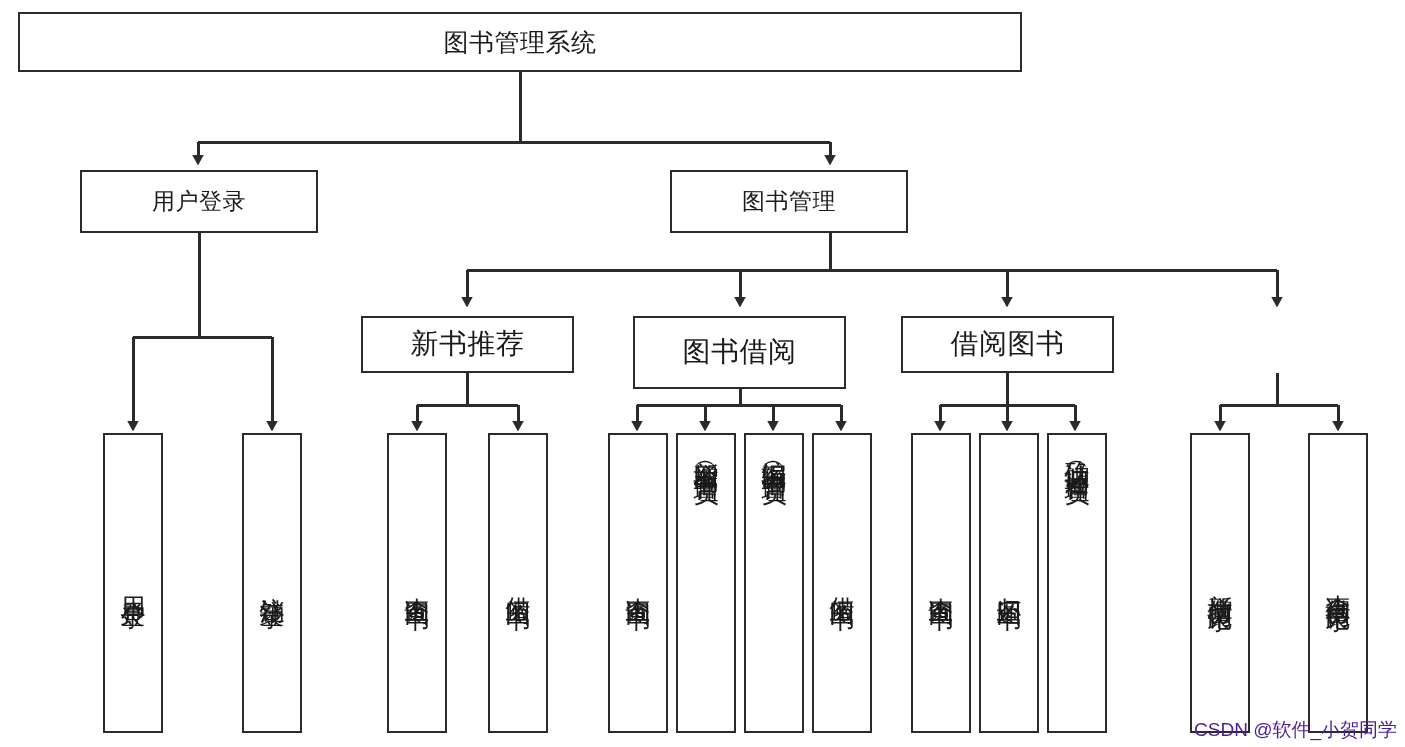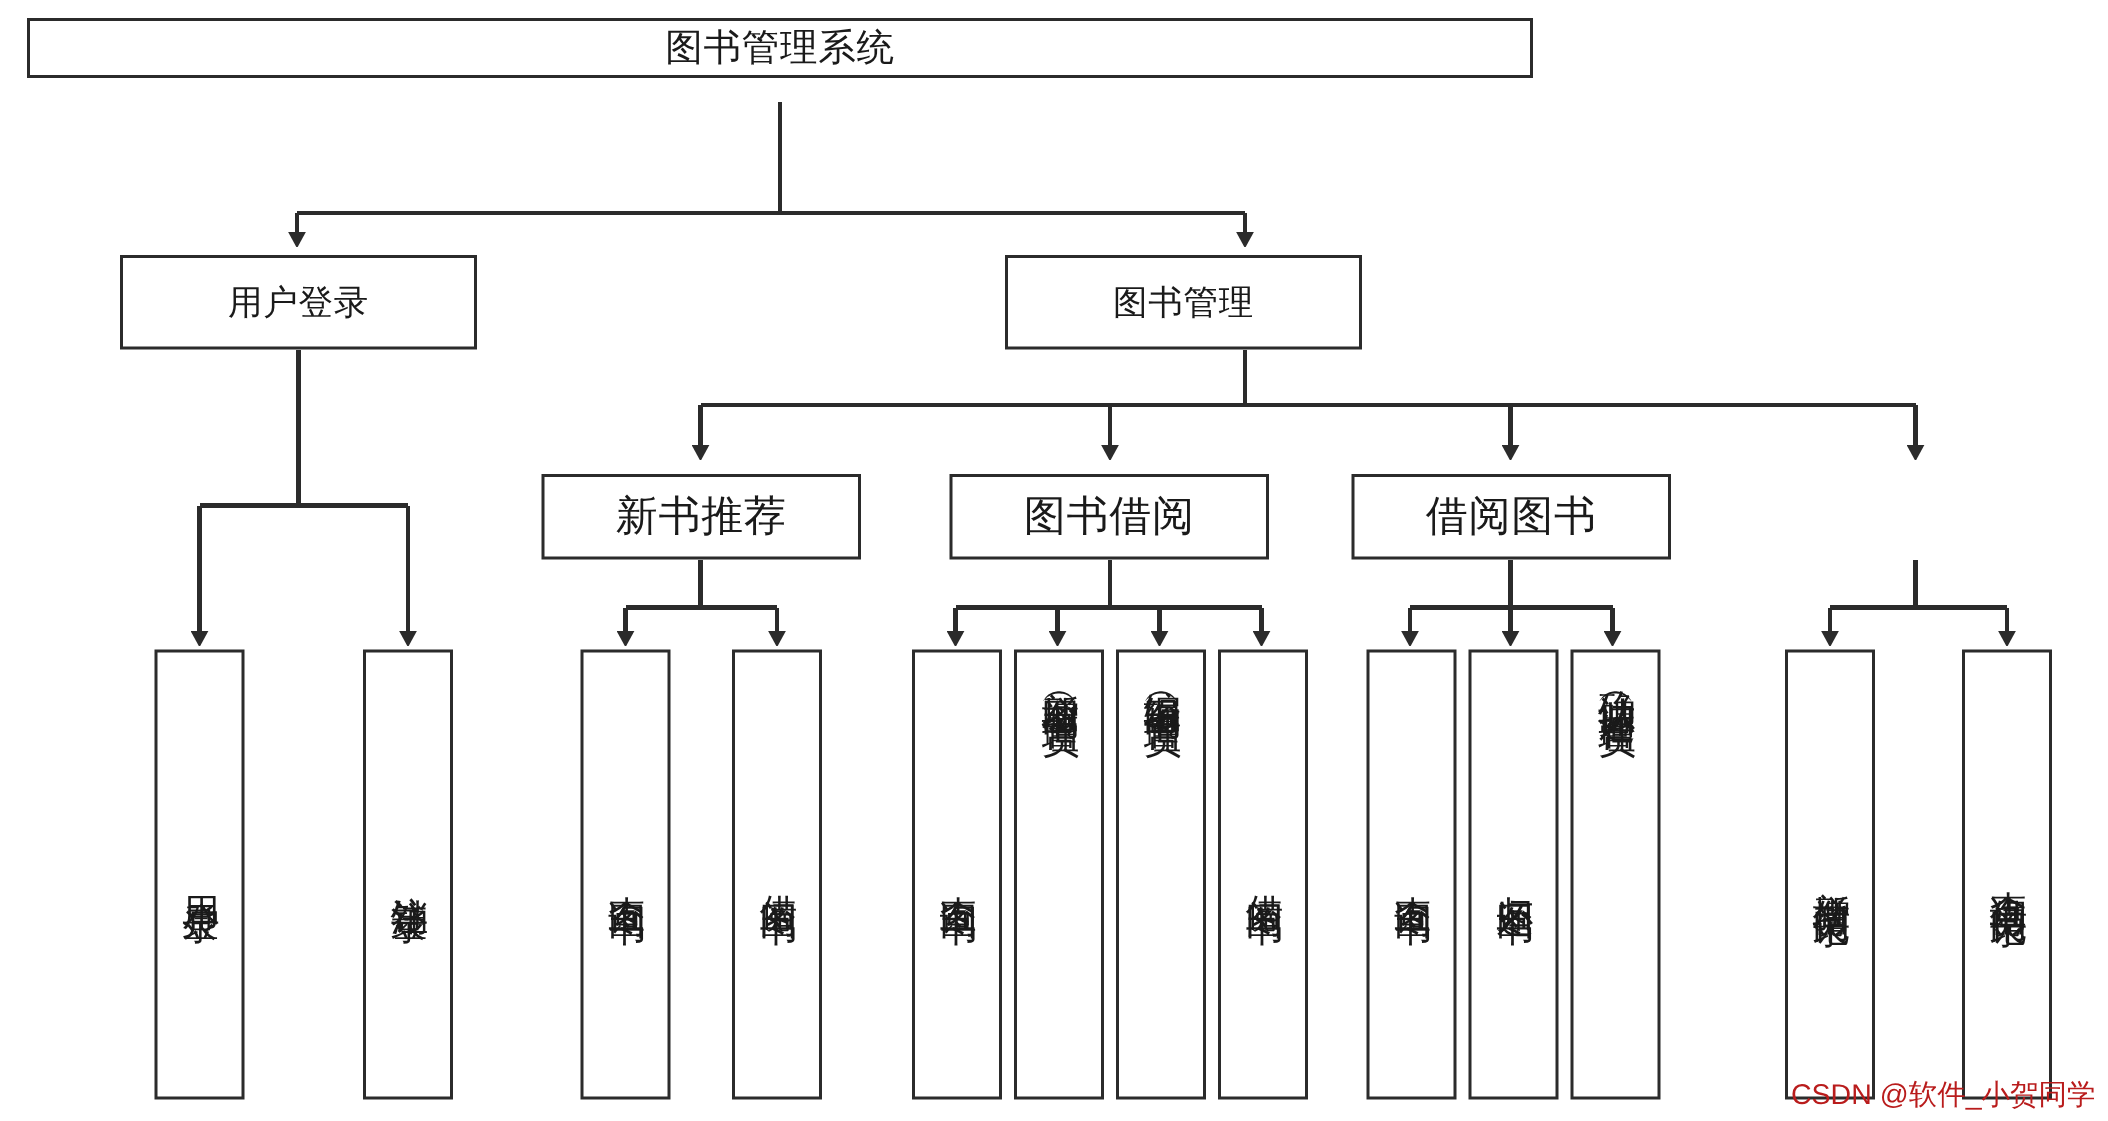--- a/index.html
+++ b/index.html
@@ -66,21 +66,21 @@
   }
   .node.leaf.centered {
     align-items: center;
     padding-top: 0;
   }
   .watermark {
     position: absolute;
     right: 8px;
     bottom: 4px;
     font-size: 19px;
-    color: #b91c1c;
+    color: #4c1d95;
     white-space: nowrap;
     font-family: "Liberation Sans", "DejaVu Sans", sans-serif;
   }
 </style>
 </head>
 <body>
 
 <div id="canvas">
 
   <svg id="diagram-svg" viewBox="0 0 1405 747" xmlns="http://www.w3.org/2000/svg">
@@ -128,37 +128,37 @@
       <path d="M 1007 405 L 1007 422" marker-end="url(#arrowhead)"></path>
       <path d="M 1075 405 L 1075 422" marker-end="url(#arrowhead)"></path>
 
       <path d="M 1277 373 L 1277 405"></path>
       <path d="M 1220 405 L 1338 405"></path>
       <path d="M 1220 405 L 1220 422" marker-end="url(#arrowhead)"></path>
       <path d="M 1338 405 L 1338 422" marker-end="url(#arrowhead)"></path>
     </g>
   </svg>
 
-  <div class="node root" style="left:18px; top:12px; width:1004px; height:40px;">
+  <div class="node root" style="left:18px; top:12px; width:1004px; height:60px;">
     <span class="node-label">图书管理系统</span>
   </div>
 
   <div class="node lvl2" style="left:80px; top:170px; width:238px; height:63px;">
     <span class="node-label">用户登录</span>
   </div>
 
   <div class="node lvl2" style="left:670px; top:170px; width:238px; height:63px;">
     <span class="node-label">图书管理</span>
   </div>
 
   <div class="node lvl3" style="left:361px; top:316px; width:213px; height:57px;">
     <span class="node-label">新书推荐</span>
   </div>
 
-  <div class="node lvl3" style="left:633px; top:316px; width:213px; height:57px;">
+  <div class="node lvl3" style="left:633px; top:316px; width:213px; height:73px;">
     <span class="node-label">图书借阅</span>
   </div>
 
   <div class="node lvl3" style="left:901px; top:316px; width:213px; height:57px;">
     <span class="node-label">借阅图书</span>
   </div>
 
 
   <div class="node leaf centered" style="left:103px; top:433px; width:60px; height:300px;">
     <span class="node-label">用户登录</span>

